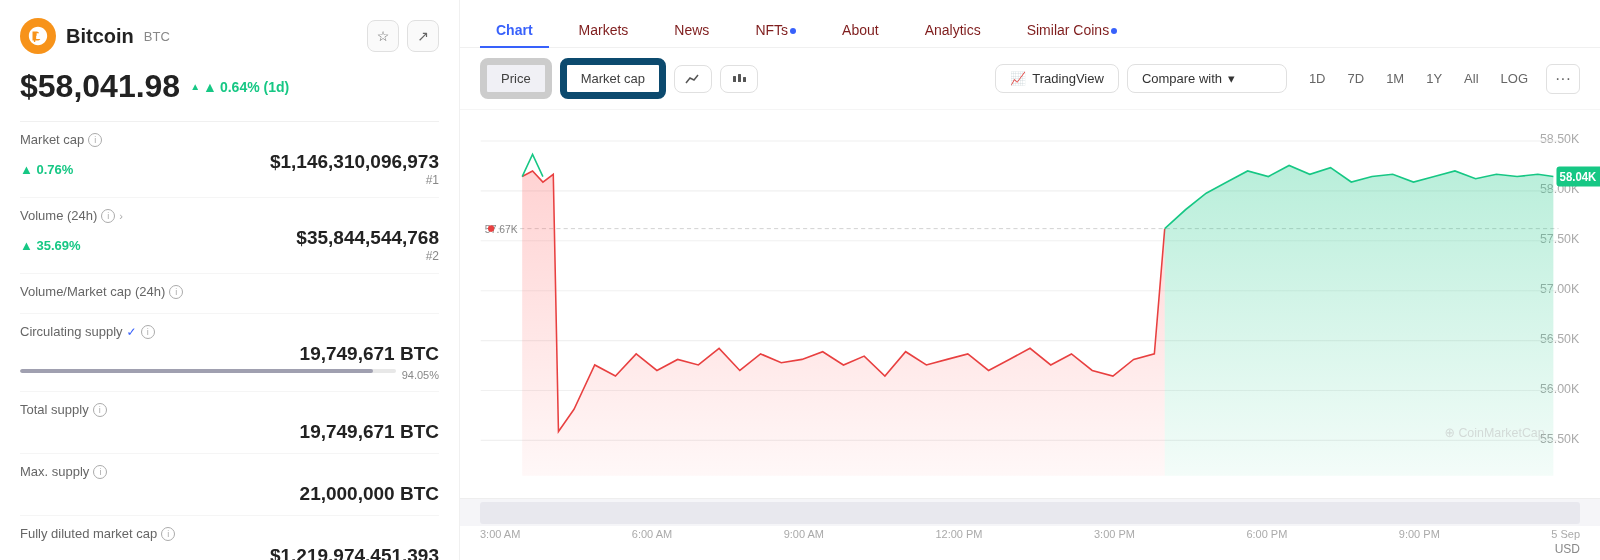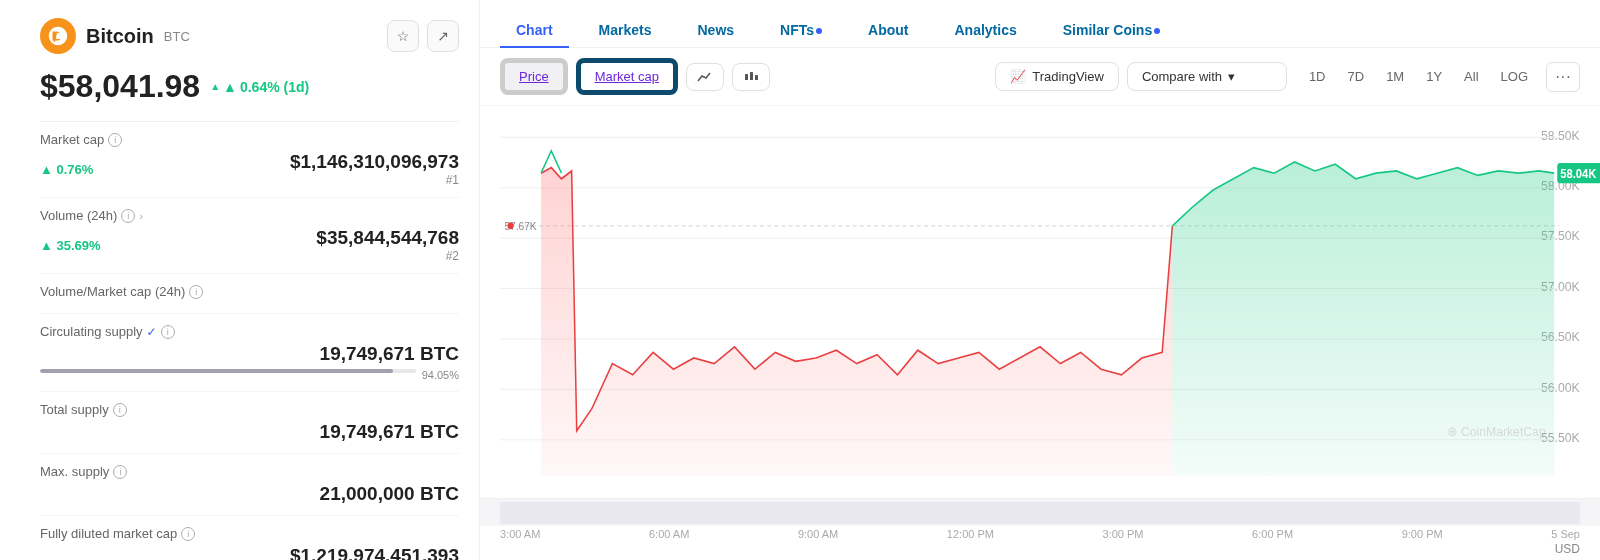--- a/index.html
+++ b/index.html
@@ -1,17 +1,17 @@
 <!DOCTYPE html>
 <html><head>
   <meta charset="utf-8">
   <style>
     * { box-sizing: border-box; margin: 0; padding: 0; }
     body { font-family: -apple-system, BlinkMacSystemFont, 'Segoe UI', sans-serif; background: #fff; color: #222; font-size: 14px; }
-    .container { display: flex; width: 1600px; height: 560px; overflow: hidden; padding-left: 20px; }
+    .container { display: flex; width: 1600px; height: 560px; overflow: hidden; }
     
     .left-panel { width: 460px; min-width: 460px; padding: 18px 20px; border-right: 1px solid #f0f0f0; overflow-y: auto; }
     .coin-header { display: flex; align-items: center; gap: 10px; margin-bottom: 14px; }
     .coin-logo { width: 36px; height: 36px; background: #f7931a; border-radius: 50%; display: flex; align-items: center; justify-content: center; }
     .coin-logo svg { width: 22px; height: 22px; fill: #fff; }
     .coin-name { font-size: 20px; font-weight: 700; }
     .coin-symbol { font-size: 13px; color: #888; font-weight: 500; margin-left: 0; }
     .header-icons { margin-left: auto; display: flex; gap: 8px; }
     .icon-btn { width: 32px; height: 32px; border: 1px solid #e0e0e0; border-radius: 8px; display: flex; align-items: center; justify-content: center; cursor: pointer; background: #fafafa; color: #666; font-size: 14px; }
     .price-row { display: flex; align-items: center; gap: 10px; margin-bottom: 16px; }
@@ -28,25 +28,25 @@
     .stat-value { font-size: 19px; font-weight: 600; text-align: right; }
     .stat-rank { color: #888; font-size: 12px; }
     .progress-bar-row { margin-top: 4px; display: flex; align-items: flex-start; gap: 6px; }
     .progress-bar { flex: 1; height: 4px; background: #e8e8e8; border-radius: 2px; overflow: hidden; }
     .progress-fill { height: 100%; background: #a0a0b0; border-radius: 2px; }
     .progress-label { font-size: 11px; color: #888; }
     .supply-check { color: #3861fb; font-size: 12px; }
     
     .right-panel { flex: 1; display: flex; flex-direction: column; padding: 0; }
     .tabs-bar { display: flex; align-items: center; padding: 14px 20px 0; border-bottom: 1px solid #f0f0f0; gap: 14px; }
-    .tab { padding: 8px 16px; font-size: 14px; font-weight: 700; color: #0369a1; cursor: pointer; border-bottom: 2px solid transparent; margin-bottom: -1px; white-space: nowrap; }
+    .tab { padding: 8px 16px; font-size: 14px; font-weight: 400; color: #7f1d1d; cursor: pointer; border-bottom: 2px solid transparent; margin-bottom: -1px; white-space: nowrap; }
     .tab.active { color: #3861fb; border-bottom: 2px solid #3861fb; font-weight: 600; }
     .tab .dot { display: inline-block; width: 6px; height: 6px; background: #3861fb; border-radius: 50%; margin-left: 2px; vertical-align: middle; }
     .chart-controls { display: flex; align-items: center; padding: 10px 20px; gap: 8px; border-bottom: 1px solid #f5f5f5; }
-    .ctrl-btn { padding: 6px 14px; border: 5px solid #0c4a6e; border-radius: 8px; font-size: 13px; cursor: pointer; background: #fff; color: #6d28d9; text-decoration: underline; }
+    .ctrl-btn { padding: 6px 14px; border: 7px solid #0c4a6e; border-radius: 8px; font-size: 13px; cursor: pointer; background: #fff; color: #404040; }
     .ctrl-btn.active { background: #f0f0f5; border-color: #ccc; }
     .ctrl-icon { padding: 6px 10px; border: 1px solid #e0e0e0; border-radius: 8px; cursor: pointer; background: #fff; color: #888; display: flex; align-items: center; justify-content: center; font-size: 14px; }
     .spacer { flex: 1; }
     .trading-view-btn { display: flex; align-items: center; gap: 6px; padding: 6px 14px; border: 1px solid #e0e0e0; border-radius: 8px; font-size: 13px; cursor: pointer; background: #fff; color: #333; }
     .compare-btn { display: flex; align-items: center; gap: 6px; padding: 6px 14px; border: 1px solid #e0e0e0; border-radius: 8px; font-size: 13px; cursor: pointer; background: #fff; color: #333; min-width: 160px; }
     .time-btns { display: flex; gap: 2px; margin-left: 4px; }
     .time-btn { padding: 5px 10px; border-radius: 6px; font-size: 13px; cursor: pointer; background: none; border: none; color: #666; }
     .more-btn { padding: 5px 8px; border: 1px solid #e0e0e0; border-radius: 6px; cursor: pointer; background: #fff; color: #666; font-size: 16px; }
     .chart-area { flex: 1; position: relative; padding: 0 0 0 0; overflow: hidden; }
     svg.chart-svg { width: 100%; height: 100%; }

